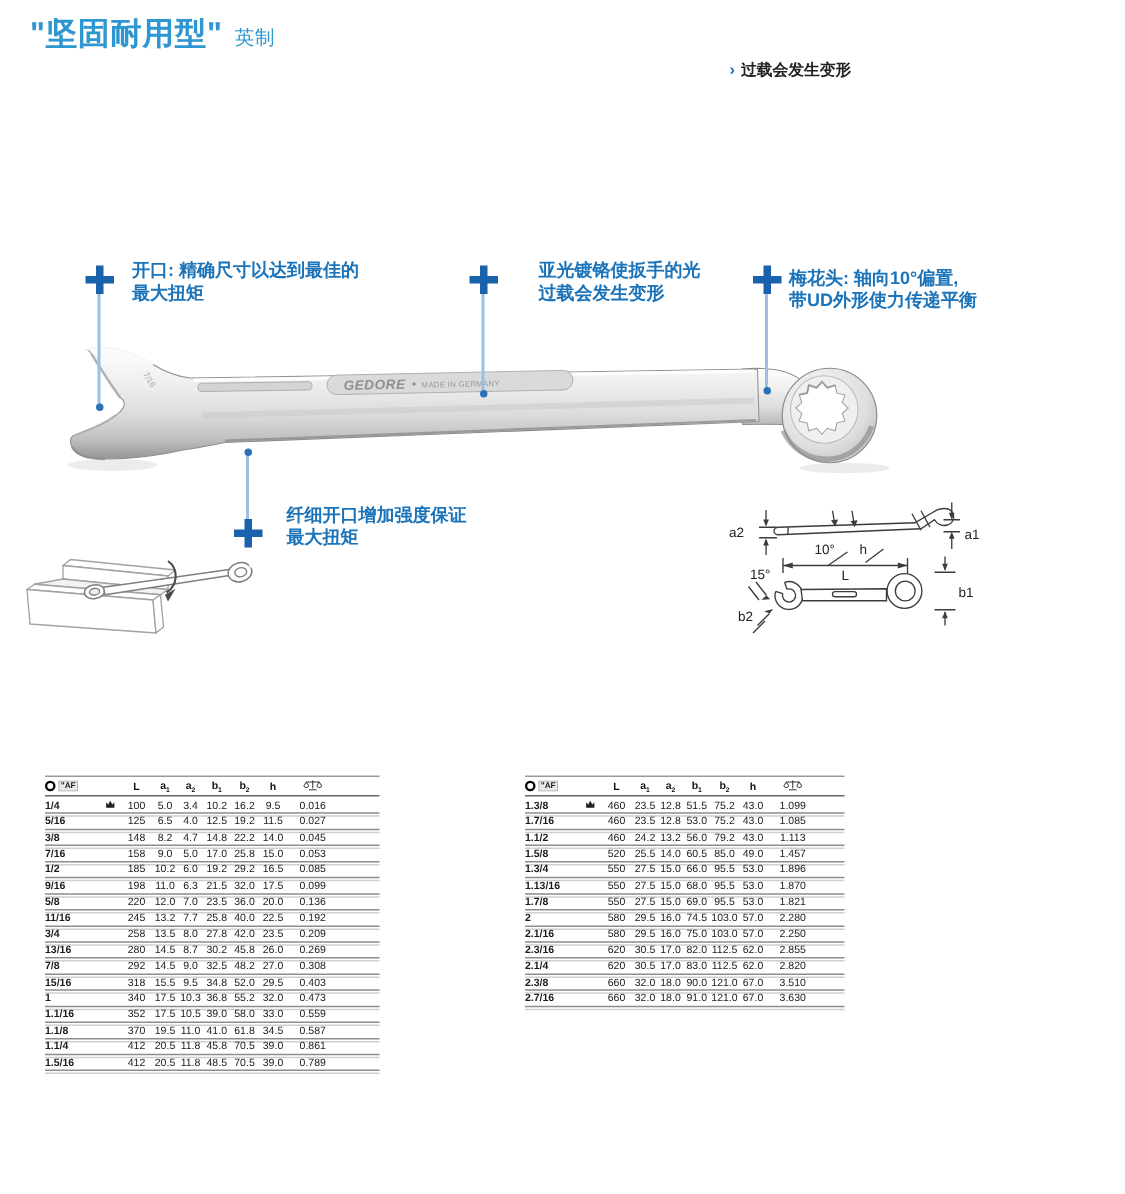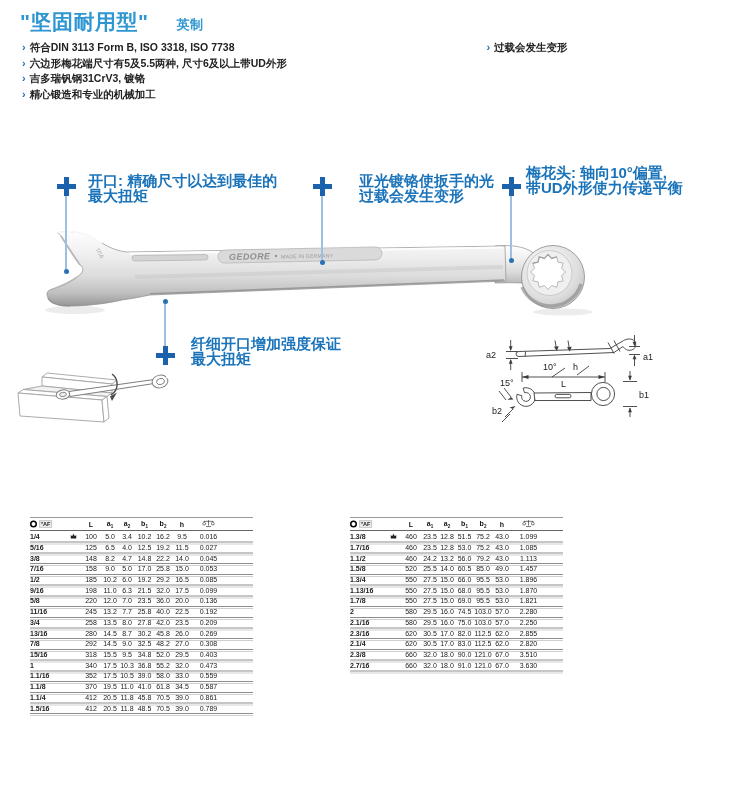--- a/index.html
+++ b/index.html
@@ -1,30 +1,30 @@
 <!DOCTYPE html>
 <html><head>
 <meta charset="utf-8">
 <style>
   * { margin:0; padding:0; box-sizing:border-box; }
   html,body { width:750px; height:796px; background:#fff; font-family:"Liberation Sans",sans-serif; }
   .page { position:relative; width:750px; height:796px; overflow:hidden; }
   .title { position:absolute; left:20px; top:8px; font-size:21px; font-weight:700; color:#2e96d1; letter-spacing:.5px; }
-  .subtitle { font-size:13px; font-weight:700; margin-left:28px; }
+  .subtitle { font-size:13px; font-weight:400; margin-left:8px; }
   .bullets { position:absolute; top:40px; font-size:10.5px; font-weight:600; color:#222; }
   .bullets.bl { left:22px; width:290px; }
   .bullets.br { left:317px; width:420px;text-align:center; }
   .bullets li { list-style:none; height:15.7px; line-height:15.7px; white-space:nowrap; }
   .arrow { color:#1c6fb7; font-weight:700; margin-right:4px; font-size:11px; }
   .cross { position:absolute; width:19px; height:19px; z-index:4; }
   .cross::before { content:""; position:absolute; left:0; top:7px; width:19px; height:5px; background:#1a62ab; }
   .cross::after { content:""; position:absolute; left:7px; top:0; width:5px; height:19px; background:#1a62ab; }
   .cline { position:absolute; width:1.5px; background:#9cc0e2; z-index:3; }
   .cdot { position:absolute; width:5px; height:5px; border-radius:50%; background:#2a72b5; z-index:4; }
-  .ctext { position:absolute; color:#1b74ba; font-size:15px; line-height:15px; font-weight:600; white-space:nowrap; z-index:4; }
+  .ctext { position:absolute; color:#1b74ba; font-size:12px; line-height:15px; font-weight:600; white-space:nowrap; z-index:4; }
   
   .tbl { position:absolute; top:517px; transform-origin:0 0; transform:scale(0.5); }
   .tbl.t1 { left:30px; width:446px; }
   .tbl.t2 { left:350px; width:426px; }
   .thead, .trow { display:grid; grid-template-columns:100px 44px 32px 36px 34px 40px 36px 70px 1fr; align-items:center; }
   .thead { height:28px; border-top:2px solid #999; border-bottom:2.4px solid #666; font-size:14px; font-weight:700; color:#111; }
   .trow { height:21.44px; font-size:14px; color:#1a1a1a;
     background-image:linear-gradient(#8d8d8d,#8d8d8d),linear-gradient(#cfcfcf,#cfcfcf);
     background-size:100% 2px,100% 2px; background-position:0 0,0 4px; background-repeat:no-repeat; }
   .trow.first { background-image:none; }
@@ -38,26 +38,20 @@
   .afbox { font-size:11px; font-weight:700; background:#e9e9e9; border:1px solid #aaa; padding:0 2px; color:#222; }
   sub { font-size:9px; }
   svg text { font-family:"Liberation Sans",sans-serif; }
 </style>
 </head>
 <body>
 
 <div class="page">
   <div class="title"><span>"坚固耐用型"</span><span class="subtitle">英制</span></div>
 
-  <ul class="bullets bl" id="bl">
-      <li><span class="arrow">›</span><span>符合DIN 3113 Form B, ISO 3318, ISO 7738</span></li>
-      <li><span class="arrow">›</span><span>六边形梅花端尺寸有5及5.5两种, 尺寸6及以上带UD外形</span></li>
-      <li><span class="arrow">›</span><span>吉多瑞钒钢31CrV3, 镀铬</span></li>
-      <li><span class="arrow">›</span><span>精心锻造和专业的机械加工</span></li>
-    </ul>
   <ul class="bullets br" id="br">
       <li><span class="arrow">›</span><span>过载会发生变形</span></li>
     </ul>
 
   <svg style="position:absolute;left:25px;top:225px;z-index:1" width="575" height="95" viewBox="0 0 575 95">
     <defs>
       <linearGradient id="gm" x1="0" y1="0" x2="0" y2="1">
         <stop offset="0" stop-color="#fefefe"></stop>
           <stop offset=".3" stop-color="#f0f0f0"></stop>
         <stop offset=".6" stop-color="#dcdcdc"></stop>
@@ -122,21 +116,21 @@
   <div class="cdot" style="left:162.5px;top:298.5px"></div>
 
   <div class="ctext" style="left:88px;top:173px">
       <div>开口: 精确尺寸以达到最佳的</div>
       <div>最大扭矩</div>
     </div>
   <div class="ctext" style="left:359px;top:173px">
       <div>亚光镀铬使扳手的光</div>
       <div>过载会发生变形</div>
     </div>
-  <div class="ctext" style="left:526px;top:165px">
+  <div class="ctext" style="left:526px;top:178px">
       <div>梅花头: 轴向10°偏置,</div>
       <div>带UD外形使力传递平衡</div>
     </div>
   <div class="ctext" style="left:191px;top:336px">
       <div>纤细开口增加强度保证</div>
       <div>最大扭矩</div>
     </div>
 
   <svg style="position:absolute;left:8px;top:362px" width="170" height="78" viewBox="0 0 170 78">
     <g stroke="#a2a2a2" stroke-width=".9" fill="#ffffff" stroke-linejoin="round">

